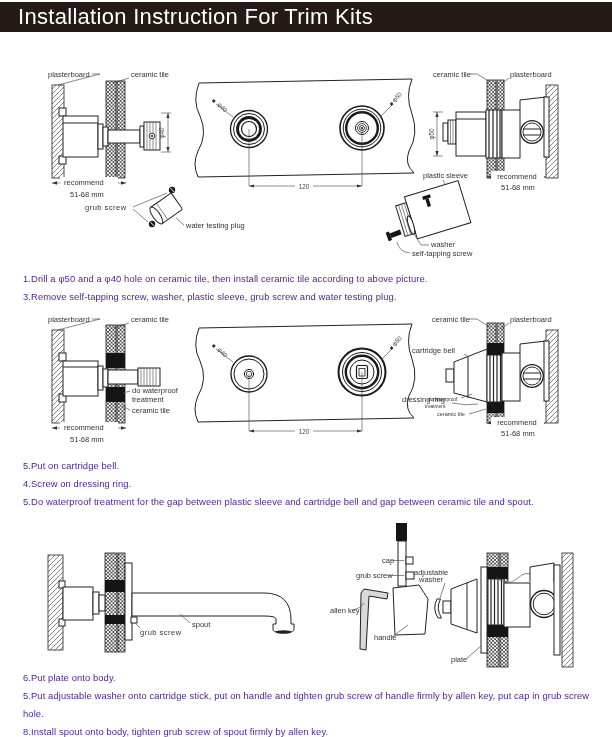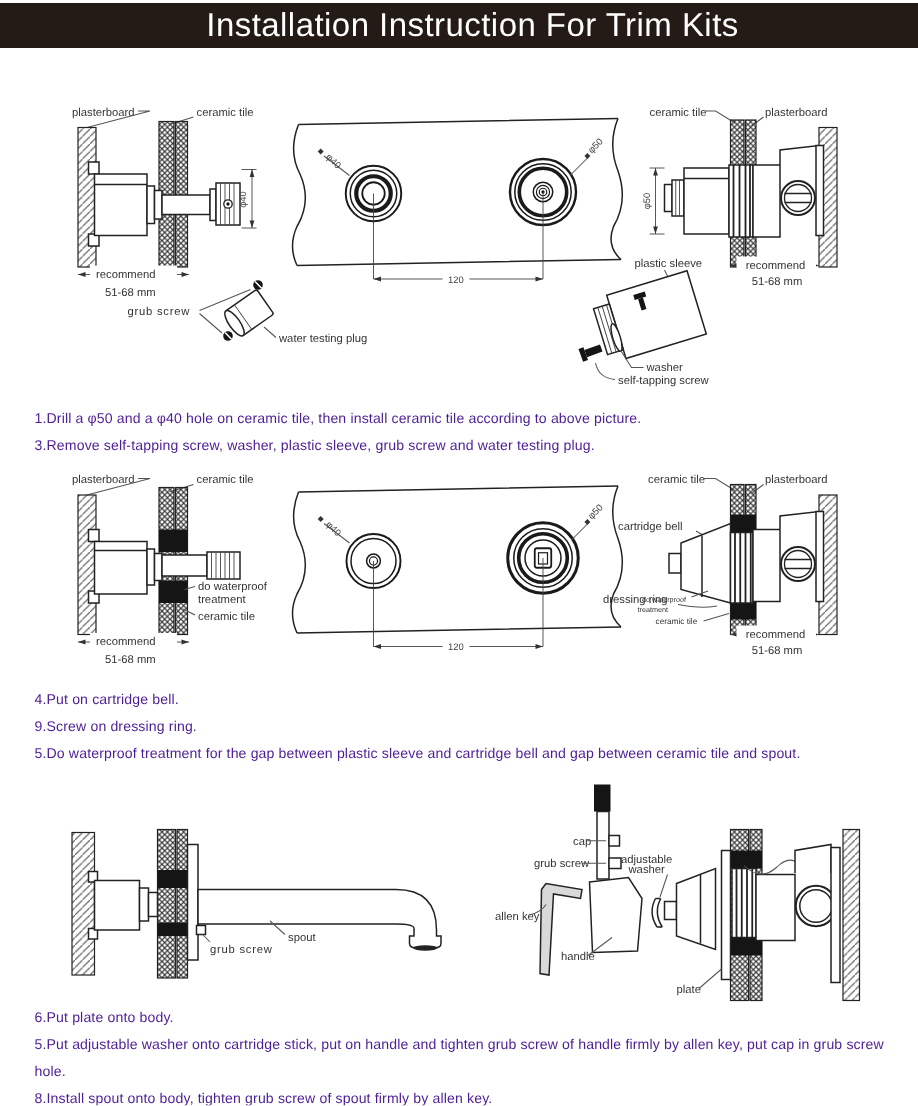--- a/index.html
+++ b/index.html
@@ -1,20 +1,20 @@
 <!DOCTYPE html>
 <html><head>
 <meta charset="utf-8">
 <style>
   html,body{margin:0;padding:0;background:#fff;}
   .page{position:relative;width:612px;height:737px;background:#fff;overflow:hidden;
         font-family:"Liberation Sans",sans-serif;}
   .title-bar{position:absolute;left:0;top:2px;width:612px;height:30px;background:#241a16;}
   .title-bar span{display:block;color:#fff;font-size:22px;line-height:30px;padding-left:18px;
-        letter-spacing:.3px;font-weight:400;text-align:center;}
+        letter-spacing:.3px;font-weight:400;}
   .fig{position:absolute;left:0;}
   #fig1{top:56px;}
   #fig2{top:303px;}
   #fig3{top:515px;}
   .inst{position:absolute;left:23px;right:8px;color:#4c1d95;}
   .inst p{margin:0;font-size:9.4px;line-height:18px;letter-spacing:.1px;}
   #inst1{top:270px;}
   #inst2{top:457px;}
   #inst3{top:669px;}
   svg text{font-family:"Liberation Sans",sans-serif;fill:#333;}
@@ -328,22 +328,22 @@
         <polygon class="arr" points="487,120 492,118.3 492,121.7"></polygon>
         <polygon class="arr" points="546,120 541,118.3 541,121.7"></polygon>
         <rect x="491" y="114" width="53" height="9" fill="#fff"></rect>
         <text class="lbl" x="517" y="122" text-anchor="middle">recommend</text>
         <text class="lbl" x="518" y="133" text-anchor="middle">51-68 mm</text>
       </g>
     </g>
   </svg>
 
   <div id="inst2" class="inst">
-    <p>4.Put on cartridge bell.</p>
-    <p>9.Screw on dressing ring.</p>
+    <p>5.Put on cartridge bell.</p>
+    <p>4.Screw on dressing ring.</p>
     <p>5.Do waterproof treatment for the gap between plastic sleeve and cartridge bell and gap between ceramic tile and spout.</p>
   </div>
 
   <svg id="fig3" class="fig" width="612" height="158" viewBox="0 0 612 158">
     <defs>
       <pattern id="f3pb" width="5" height="5" patternUnits="userSpaceOnUse">
         <path d="M0,5 L5,0" stroke="#666" stroke-width=".8"></path>
       </pattern>
       <pattern id="f3ct" width="3.6" height="3.6" patternUnits="userSpaceOnUse">
         <path d="M0,3.6 L3.6,0 M0,0 L3.6,3.6" stroke="#3a3a3a" stroke-width=".8"></path>

